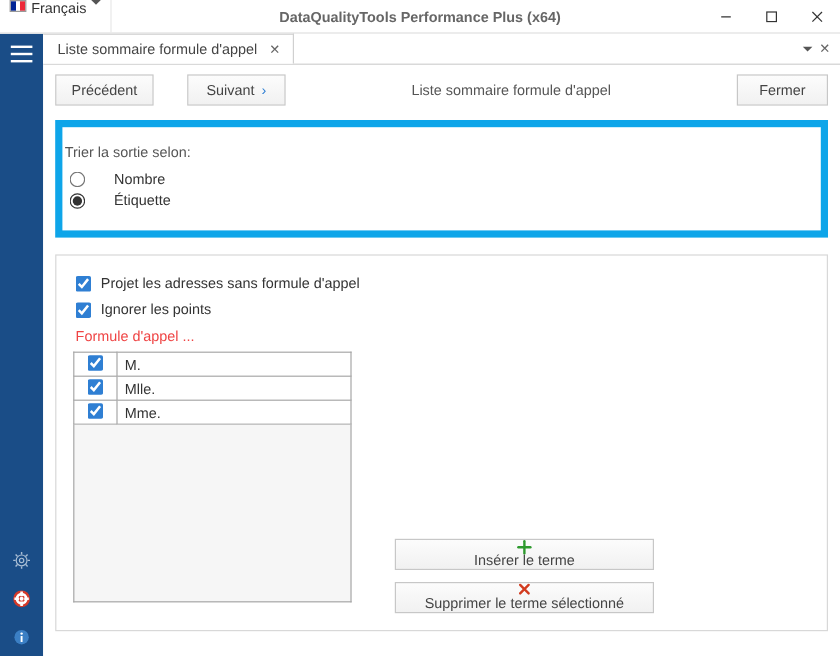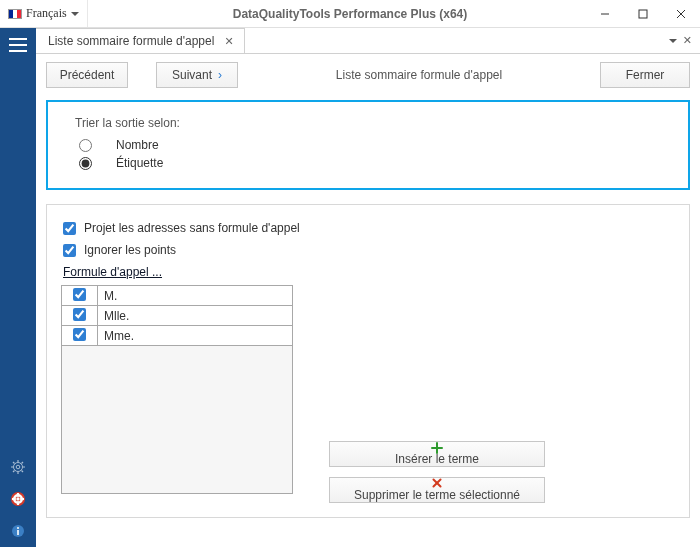--- a/index.html
+++ b/index.html
@@ -14,27 +14,26 @@
   }
   .titlebar {
     height: 28px;
     display: flex;
     align-items: center;
     border-bottom: 1px solid #e0e0e0;
     position: relative;
     background: #fff;
   }
   .lang-selector {
-    display: flex; align-items: center;
+    display: flex; 
     gap: 4px;
     padding: 0 8px;
     height: 100%;
     border-right: 1px solid #e8e8e8;
     cursor: pointer;
-    font-family: Liberation Serif, serif;
   }
   .flag-fr {
     width: 14px; height: 10px;
     display: inline-block;
     background: linear-gradient(to right, #002395 0 33.3%, #fff 33.3% 66.6%, #ED2939 66.6% 100%);
     border: 1px solid #999;
   }
   .title-center {
     position: absolute;
     left: 50%; transform: translateX(-50%);
@@ -138,23 +137,23 @@
   .btn-wide { width: 82px; }
   .toprow .center-titles {
     flex: 1;
     text-align: center;
     color: #555;
     line-height: 1.4;
   }
   .chev-right { color: #2f7fd3; font-size: 12px; }
 
   .panel {
-    border: 2px solid #0ea5e9;
+    border: 6px solid #0ea5e9;
     margin-top: 12px;
-    padding: 14px 27px;
+    padding: 14px 2px;
   }
   .panel-label { color: #555; margin-bottom: 8px; }
   .radio-row {
     display: flex; align-items: center;
     gap: 24px;
     margin: 4px 0 4px 4px;
     color: #333;
     cursor: pointer;
   }
   input[type=radio] { accent-color: #333; margin:0; }
@@ -164,21 +163,21 @@
     border: 1px solid #d8d8d8;
     margin-top: 14px;
     padding: 12px 14px 14px 14px;
   }
   .chk-row {
     display: flex; align-items: center;
     gap: 8px;
     margin: 4px 0 8px 2px;
     color: #333;
   }
-  .section-label { color: #0f172a; margin: 6px 0 6px 2px; text-decoration: underline; }
+  .section-label { color: #ef4444; margin: 6px 0 6px 2px; }
 
   .columns {
     display: flex;
     gap: 36px;
     align-items: flex-start;
   }
   .grid-wrap {
     width: 232px;
   }
   .grid {
@@ -336,21 +335,21 @@
         <div class="btn btn-wide">
           <span>Précédent</span>
         </div>
         <div class="btn btn-wide">
           <span>Suivant</span>
           <span class="chev-right">›</span>
         </div>
         <div class="center-titles">
           <div>Liste sommaire formule d'appel</div>
         </div>
-        <div class="btn" style="width:90px">
+        <div class="btn" style="width:76px">
           <span>Fermer</span>
         </div>
       </div>
 
       <div class="panel">
         <div class="panel-label">Trier la sortie selon:</div>
         <label class="radio-row">
           <input type="radio" name="sort" style="">
           <span>Nombre</span>
         </label>

